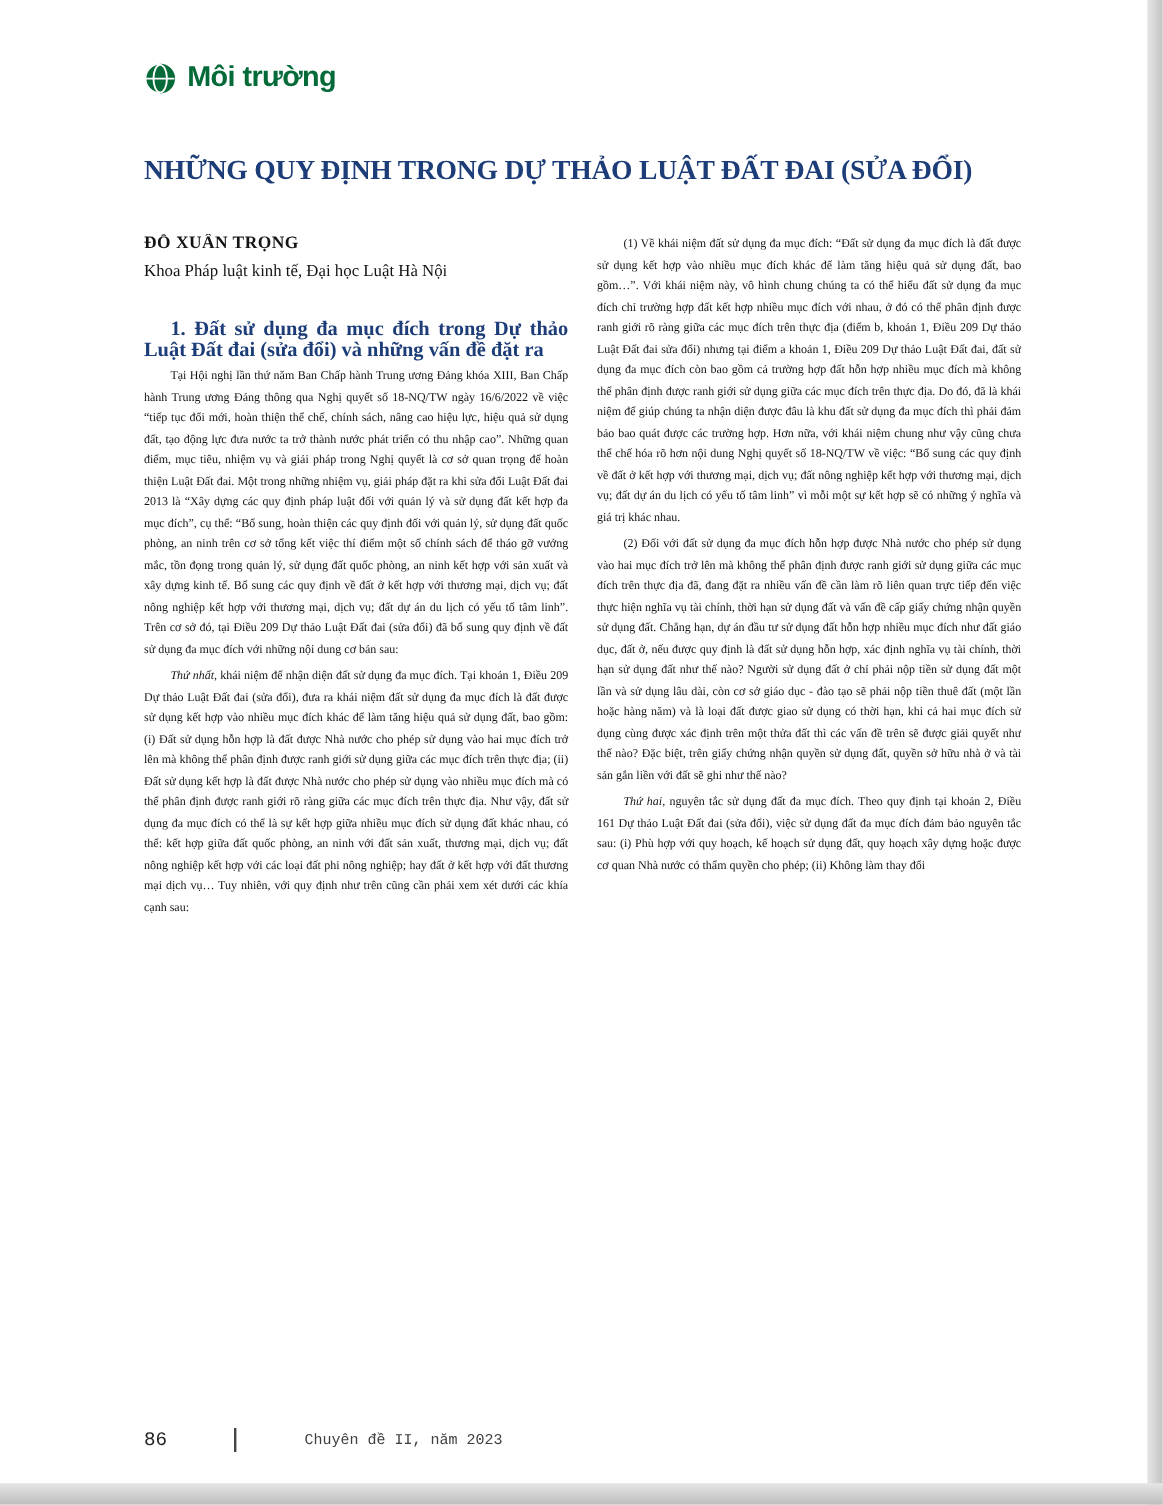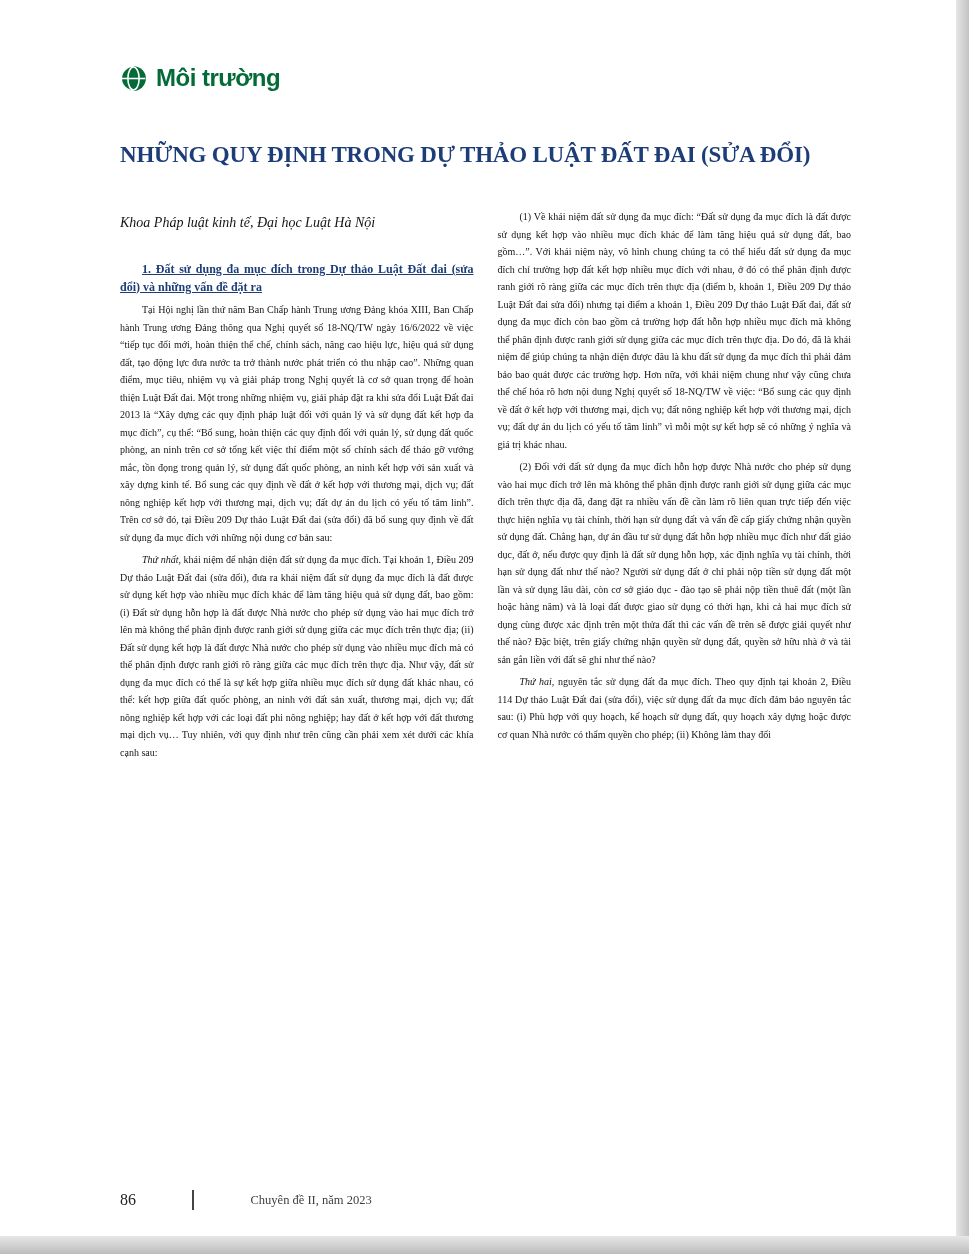--- a/index.html
+++ b/index.html
@@ -1,45 +1,45 @@
 <!DOCTYPE html>
 <html lang="vi" style="--brand: #046a38; --title: #1c3d78; --text: #141414;"><head>
 <meta charset="utf-8">
 <style>
   :root { --brand:#046a38; --title:#1c3d78; --text:#141414; }
   * { box-sizing: border-box; }
   html, body { margin:0; padding:0; }
   body { background:#ffffff; font-family:"Liberation Serif", serif; color:var(--text); }
 
   .page { position:relative; width:969px; height:1254px; background:#fff; overflow:hidden; }
-  .content { padding:50px 118px 0 120px;margin-top:13px; }
+  .content { padding:50px 118px 0 120px; }
 
   .brand { display:flex; align-items:center; gap:9px; height:30px; }
   .brand-text { font-family:"Liberation Sans", sans-serif; font-weight:700; font-size:24px;
                 letter-spacing:-0.5px; color:var(--brand); }
 
   .title { margin:46px 0 0 0; font-family:Liberation Serif, serif; font-weight:700;
            font-size:23px; line-height:31px; color:var(--title); letter-spacing:-0.2px; }
   .title .tline { display:block; white-space:nowrap; }
 
   .columns { display:flex; gap:24px; margin-top:38px; height:920px; overflow:hidden; }
   .col { flex:1 1 0; min-width:0; }
 
   .author-name { font-size:14.5px; font-weight:700; letter-spacing:0.4px; }
-  .author-affil { font-size:14px; font-style:italic; margin-top:7px; }
+  .author-affil { font-size:14px; margin-top:7px; }
 
-  .section-heading { font-size:12px; line-height:17.5px; font-weight:700; color:var(--title);
-                     text-indent:22px; margin:30px 0 5px 0; text-align:justify;text-decoration:underline; }
+  .section-heading { font-size:17px; line-height:17.5px; font-weight:700; color:var(--title);
+                     text-indent:22px; margin:30px 0 5px 0; text-align:justify; }
 
   p.body-p { font-size:10px; line-height:17.5px; margin:0; text-indent:22px; text-align:justify; }
   p.body-p + p.body-p { margin-top:5px; }
   .lead { font-style:italic; }
 
   .footer { position:absolute; left:120px; bottom:44px; display:flex; align-items:center;
-            font-family:Liberation Serif, serif;gap:48px; }
+            font-family:Liberation Mono, monospace;gap:48px; }
   .footer .pagenum { font-size:16px; color:#222; }
   .footer .sep { width:1.5px; height:20px; background:#444; margin:0 9px 0 8px; }
   .footer .issue { font-size:12.5px; color:#404040; }
 
   .edge-right  { position:absolute; top:0; right:0; width:13px; height:100%;
                  background:linear-gradient(to right, #e6e6e6, #c3c3c3); }
   .edge-bottom { position:absolute; left:0; bottom:0; width:100%; height:18px;
                  background:linear-gradient(to bottom, #e6e6e6, #bdbdbd); }
 </style>
 </head>
@@ -62,36 +62,37 @@
     </header>
 
     <h1 class="title">
       <span class="tline">NHỮNG QUY ĐỊNH TRONG DỰ THẢO LUẬT ĐẤT ĐAI (SỬA ĐỔI)</span>
     </h1>
 
     <div class="columns">
 
       <div class="col">
         <div class="author-block">
+          <div class="author-name">ĐỖ XUÂN TRỌNG</div>
           <div class="author-affil">Khoa Pháp luật kinh tế, Đại học Luật Hà Nội</div>
         </div>
 
         <h2 class="section-heading">1. Đất sử dụng đa mục đích trong Dự thảo Luật Đất đai (sửa đổi) và những vấn đề đặt ra</h2>
 
         <p class="body-p"><span class="lead"></span><span>Tại Hội nghị lần thứ năm Ban Chấp hành Trung ương Đảng khóa XIII, Ban Chấp hành Trung ương Đảng thông qua Nghị quyết số 18-NQ/TW ngày 16/6/2022 về việc “tiếp tục đổi mới, hoàn thiện thể chế, chính sách, nâng cao hiệu lực, hiệu quả sử dụng đất, tạo động lực đưa nước ta trở thành nước phát triển có thu nhập cao”. Những quan điểm, mục tiêu, nhiệm vụ và giải pháp trong Nghị quyết là cơ sở quan trọng để hoàn thiện Luật Đất đai. Một trong những nhiệm vụ, giải pháp đặt ra khi sửa đổi Luật Đất đai 2013 là “Xây dựng các quy định pháp luật đối với quản lý và sử dụng đất kết hợp đa mục đích”, cụ thể: “Bổ sung, hoàn thiện các quy định đối với quản lý, sử dụng đất quốc phòng, an ninh trên cơ sở tổng kết việc thí điểm một số chính sách để tháo gỡ vướng mắc, tồn đọng trong quản lý, sử dụng đất quốc phòng, an ninh kết hợp với sản xuất và xây dựng kinh tế. Bổ sung các quy định về đất ở kết hợp với thương mại, dịch vụ; đất nông nghiệp kết hợp với thương mại, dịch vụ; đất dự án du lịch có yếu tố tâm linh”. Trên cơ sở đó, tại Điều 209 Dự thảo Luật Đất đai (sửa đổi) đã bổ sung quy định về đất sử dụng đa mục đích với những nội dung cơ bản sau:</span></p>
 
         <p class="body-p"><span class="lead">Thứ nhất,</span><span> khái niệm để nhận diện đất sử dụng đa mục đích. Tại khoản 1, Điều 209 Dự thảo Luật Đất đai (sửa đổi), đưa ra khái niệm đất sử dụng đa mục đích là đất được sử dụng kết hợp vào nhiều mục đích khác để làm tăng hiệu quả sử dụng đất, bao gồm: (i) Đất sử dụng hỗn hợp là đất được Nhà nước cho phép sử dụng vào hai mục đích trở lên mà không thể phân định được ranh giới sử dụng giữa các mục đích trên thực địa; (ii) Đất sử dụng kết hợp là đất được Nhà nước cho phép sử dụng vào nhiều mục đích mà có thể phân định được ranh giới rõ ràng giữa các mục đích trên thực địa. Như vậy, đất sử dụng đa mục đích có thể là sự kết hợp giữa nhiều mục đích sử dụng đất khác nhau, có thể: kết hợp giữa đất quốc phòng, an ninh với đất sản xuất, thương mại, dịch vụ; đất nông nghiệp kết hợp với các loại đất phi nông nghiệp; hay đất ở kết hợp với đất thương mại dịch vụ… Tuy nhiên, với quy định như trên cũng cần phải xem xét dưới các khía cạnh sau:</span></p>
       </div>
 
       <div class="col">
         <p class="body-p"><span class="lead"></span><span>(1) Về khái niệm đất sử dụng đa mục đích: “Đất sử dụng đa mục đích là đất được sử dụng kết hợp vào nhiều mục đích khác để làm tăng hiệu quả sử dụng đất, bao gồm…”. Với khái niệm này, vô hình chung chúng ta có thể hiểu đất sử dụng đa mục đích chỉ trường hợp đất kết hợp nhiều mục đích với nhau, ở đó có thể phân định được ranh giới rõ ràng giữa các mục đích trên thực địa (điểm b, khoản 1, Điều 209 Dự thảo Luật Đất đai sửa đổi) nhưng tại điểm a khoản 1, Điều 209 Dự thảo Luật Đất đai, đất sử dụng đa mục đích còn bao gồm cả trường hợp đất hỗn hợp nhiều mục đích mà không thể phân định được ranh giới sử dụng giữa các mục đích trên thực địa. Do đó, đã là khái niệm để giúp chúng ta nhận diện được đâu là khu đất sử dụng đa mục đích thì phải đảm bảo bao quát được các trường hợp. Hơn nữa, với khái niệm chung như vậy cũng chưa thể chế hóa rõ hơn nội dung Nghị quyết số 18-NQ/TW về việc: “Bổ sung các quy định về đất ở kết hợp với thương mại, dịch vụ; đất nông nghiệp kết hợp với thương mại, dịch vụ; đất dự án du lịch có yếu tố tâm linh” vì mỗi một sự kết hợp sẽ có những ý nghĩa và giá trị khác nhau.</span></p>
 
         <p class="body-p"><span class="lead"></span><span>(2) Đối với đất sử dụng đa mục đích hỗn hợp được Nhà nước cho phép sử dụng vào hai mục đích trở lên mà không thể phân định được ranh giới sử dụng giữa các mục đích trên thực địa đã, đang đặt ra nhiều vấn đề cần làm rõ liên quan trực tiếp đến việc thực hiện nghĩa vụ tài chính, thời hạn sử dụng đất và vấn đề cấp giấy chứng nhận quyền sử dụng đất. Chẳng hạn, dự án đầu tư sử dụng đất hỗn hợp nhiều mục đích như đất giáo dục, đất ở, nếu được quy định là đất sử dụng hỗn hợp, xác định nghĩa vụ tài chính, thời hạn sử dụng đất như thế nào? Người sử dụng đất ở chỉ phải nộp tiền sử dụng đất một lần và sử dụng lâu dài, còn cơ sở giáo dục - đào tạo sẽ phải nộp tiền thuê đất (một lần hoặc hàng năm) và là loại đất được giao sử dụng có thời hạn, khi cả hai mục đích sử dụng cùng được xác định trên một thửa đất thì các vấn đề trên sẽ được giải quyết như thế nào? Đặc biệt, trên giấy chứng nhận quyền sử dụng đất, quyền sở hữu nhà ở và tài sản gắn liền với đất sẽ ghi như thế nào?</span></p>
 
-        <p class="body-p"><span class="lead">Thứ hai,</span><span> nguyên tắc sử dụng đất đa mục đích. Theo quy định tại khoản 2, Điều 114 Dự thảo Luật Đất đai (sửa đổi), việc sử dụng đất đa mục đích đảm bảo nguyên tắc sau: (i) Phù hợp với quy hoạch, kế hoạch sử dụng đất, quy hoạch xây dựng hoặc được cơ quan Nhà nước có thẩm quyền cho phép; (ii) Không làm thay đổi</span></p>
+        <p class="body-p"><span class="lead">Thứ hai,</span><span> nguyên tắc sử dụng đất đa mục đích. Theo quy định tại khoản 2, Điều 161 Dự thảo Luật Đất đai (sửa đổi), việc sử dụng đất đa mục đích đảm bảo nguyên tắc sau: (i) Phù hợp với quy hoạch, kế hoạch sử dụng đất, quy hoạch xây dựng hoặc được cơ quan Nhà nước có thẩm quyền cho phép; (ii) Không làm thay đổi</span></p>
       </div>
 
     </div>
   </div>
 
   <footer class="footer">
     <span class="pagenum">86</span>
     <span class="sep"></span>
     <span class="issue">Chuyên đề II, năm 2023</span>
   </footer>

